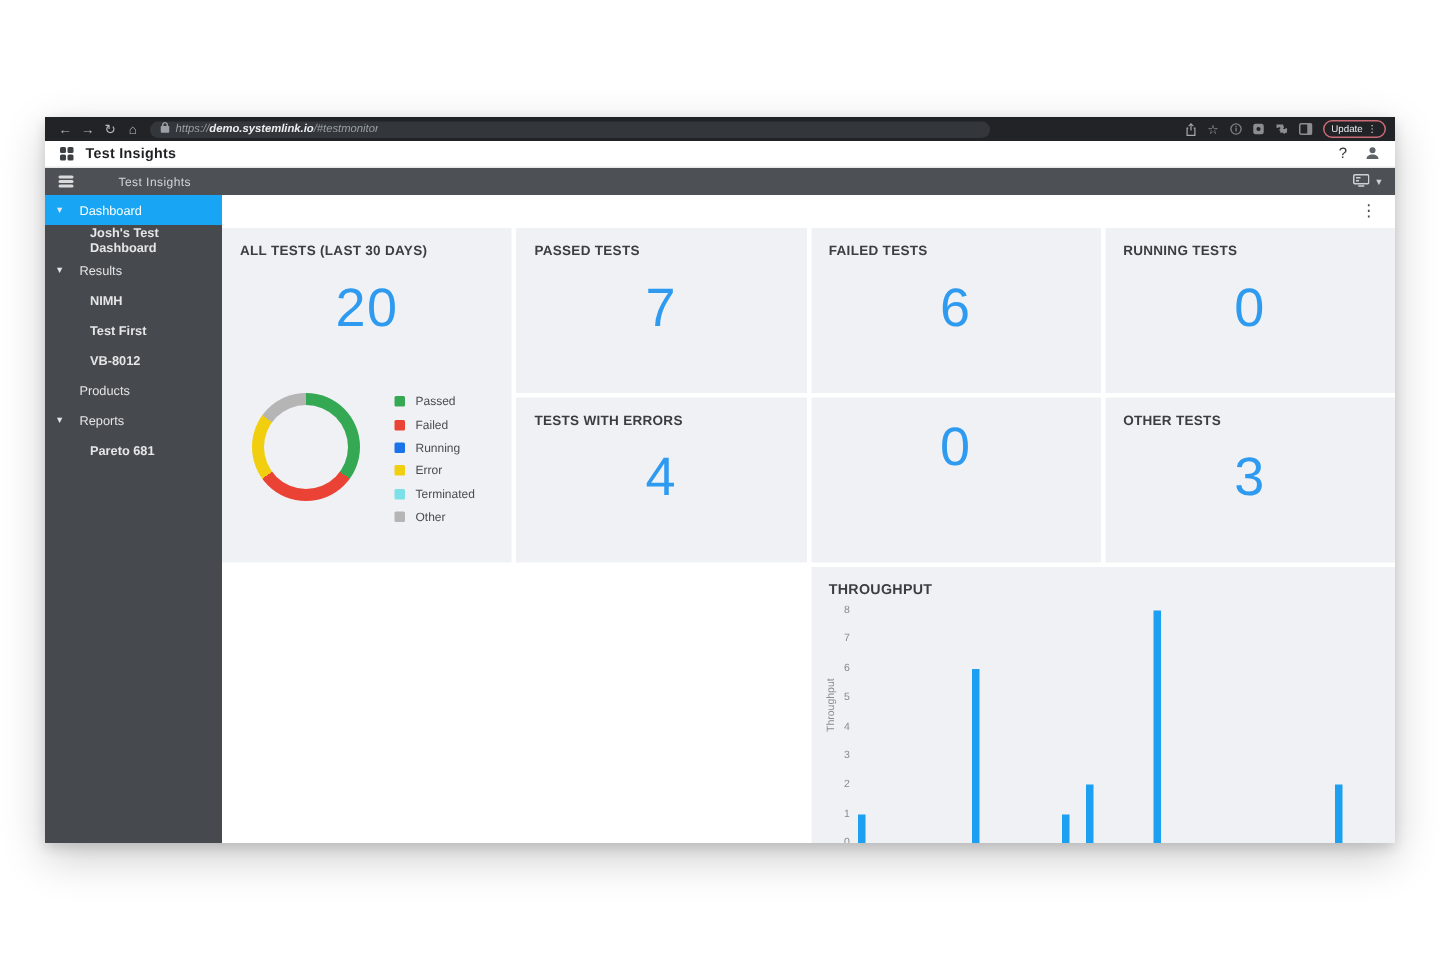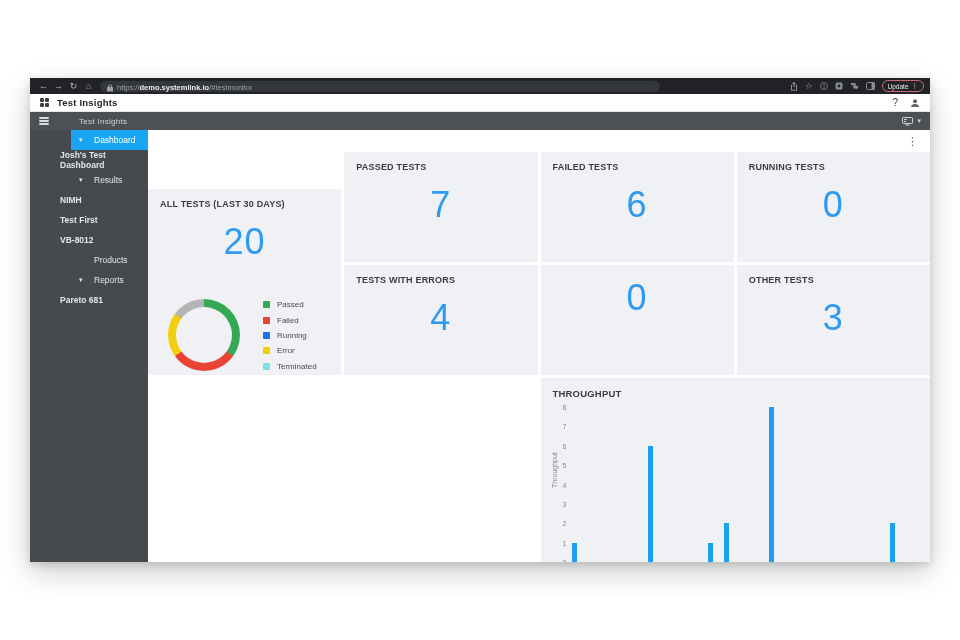--- a/index.html
+++ b/index.html
@@ -9,22 +9,22 @@
   .window { position:absolute; left:30px; top:78px; width:900px; height:484px;
             background:#fff; box-shadow:0 10px 28px rgba(0,0,0,.20), 0 3px 8px rgba(0,0,0,.14);
             display:flex; flex-direction:column; }
 
   
   .chrome { height:16px; background:#212327; display:flex; align-items:center;
             padding:0 6px; flex:none; }
   .chrome .navicon { color:#b7babd; font-size:9px; line-height:16px; width:15px;
                      text-align:center; flex:none; }
   .urlpill { height:11px; background:#33363b; border-radius:6px; display:flex;
-             align-items:flex-end; padding:0 7px; margin-left:4px; flex:1 1 auto;
-             min-width:0; max-width:560px; }
+             align-items:flex-start; padding:0 7px; margin-left:4px; flex:1 1 auto;
+             min-width:0; max-width:560px;font-style:italic; }
   .urlpill .lock { flex:none; margin-right:4px; display:flex; }
   .urltext { font-size:7.5px; color:#9aa0a6; white-space:nowrap; overflow:hidden; }
   .urltext b { color:#eceef0; font-weight:bold; }
   .chrome .right { margin-left:auto; display:flex; align-items:center; gap:7px; }
   .chrome .tinyicon { color:#a6aaad; font-size:8.5px; line-height:16px; }
   .chrome svg { display:block; }
   .update-btn { border:1px solid #c96a74; border-radius:7px; color:#e8eaed;
                 font-size:6.5px; padding:1px 5px; display:flex; align-items:center;
                 gap:3px; background:transparent; cursor:pointer; }
 
@@ -46,37 +46,37 @@
   .toolbar .title { color:#d3d6d8; font-size:8px; margin-left:30px; letter-spacing:.3px; }
   .toolbar .right { margin-left:auto; display:flex; align-items:center; gap:4px; }
   .toolbar .caret { color:#cfd2d4; font-size:7px; }
 
   
   .body { flex:1 1 auto; display:flex; min-height:0; }
   .sidebar { width:118px; background:#46494d; flex:none; padding-top:0; }
   .side-item { height:20px; display:flex; align-items:center; color:#e4e6e7;
                font-size:8.5px; position:relative; cursor:pointer; }
   .side-item .caret { position:absolute; left:8px; font-size:7px; color:#e4e6e7; }
-  .side-item.lvl0 { padding-left:23px;margin-left:41px; }
+  .side-item.lvl0 { padding-left:23px; }
   .side-item.lvl1 { padding-left:30px;font-weight:bold; }
   .side-item.active { background:#18a6f4; color:#ffffff; }
 
   .content { flex:1 1 auto; display:flex; flex-direction:column; background:#fff; min-width:0; }
   .action-row { height:22px; flex:none; display:flex; align-items:center;
                 justify-content:flex-end; padding-right:12px; }
   .kebab { color:#4b4b4b; font-size:11px; cursor:pointer; line-height:1; }
 
   .grid { flex:1 1 auto; display:grid; grid-template-columns:repeat(4,1fr);
           grid-template-rows:110px 110px 1fr; gap:3px; min-height:0; }
   .card { background:#f0f1f4; position:relative; overflow:hidden; }
   .card .clabel { font-size:9px; color:#3c3d40; letter-spacing:.2px; padding:10px 0 0 12px;
                   font-weight:bold; white-space:nowrap; }
   .card .cvalue { text-align:center; font-size:36px; font-weight:300; color:#2e9bf0;
                   margin-top:12px; letter-spacing:1px; }
-  .card-donut { grid-column:1; grid-row:1 / 3;margin-top:37px; }
+  .card-donut { grid-column:1; grid-row:1 / 3; }
   .card-fpy   { grid-column:1 / 3; grid-row:3; }
   .card-tp    { grid-column:3 / 5; grid-row:3; }
 
   
   .donut { position:absolute; left:20px; top:110px; width:72px; height:72px;
            border-radius:50%; }
   .donut::after { content:""; position:absolute; left:8px; top:8px; right:8px; bottom:8px;
                   border-radius:50%; background:#f0f1f4; }
   .legend { position:absolute; left:115px; top:108px; }
   .legend-row { display:flex; align-items:center; height:15.4px; }

